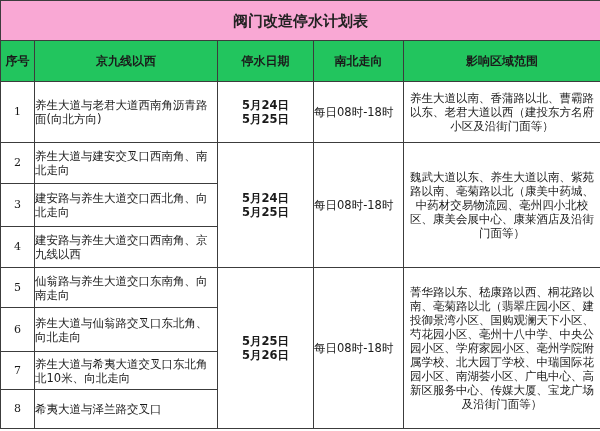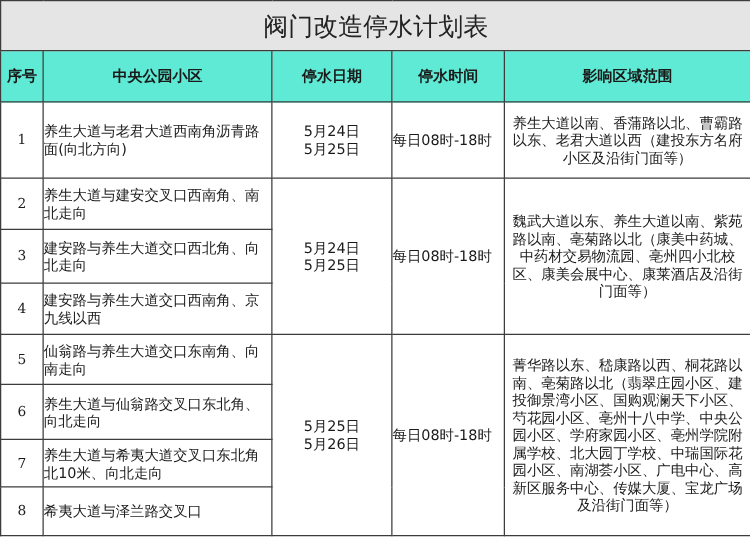--- a/index.html
+++ b/index.html
@@ -1,49 +1,49 @@
 <!DOCTYPE html>
 <html><head>
 <meta charset="utf-8">
 <style>
   html, body { margin: 0; padding: 0; background: #ffffff; }
   body { width: 600px; height: 431px; overflow: hidden; font-family: "DejaVu Sans", sans-serif; color: #1a1a1a; }
   .wrap { position: relative; width: 600px; height: 431px; }
   table { position: absolute; left: 0; top: 0; border-collapse: collapse; width: 600px; table-layout: fixed; }
   td, th { border: 1px solid #3c3c3c; padding: 0; font-size: 11.5px; line-height: 14px; }
-  .title-cell { background: #e5e5e5; height: 39px; text-align: center; font-size: 20px; font-weight: normal; color: #222; }
-  .hdr th { height: 40px; font-weight: bold; font-size: 12px; text-align: center; background: #5eead4; }
+  .title-cell { background: #f9a8d4; height: 39px; text-align: center; font-size: 15px; font-weight: bold; color: #222; }
+  .hdr th { height: 40px; font-weight: bold; font-size: 12px; text-align: center; background: #22c55e; }
   .num { text-align: center; font-family: "DejaVu Serif", serif; font-size: 11px; }
   .loc { text-align: left; padding-left: 0; padding-right: 4px; }
   .date { text-align: center; }
   .time { text-align: left; }
   .area { text-align: center; padding: 0 2px; line-height: 14px; }
-  .date span { display: block; }
+  .date span { display: block; font-weight: bold; }
 </style>
 </head>
 <body>
 
 <div class="wrap">
 <table>
   <colgroup>
     <col style="width:34px">
     <col style="width:183px">
     <col style="width:96px">
     <col style="width:90px">
     <col style="width:197px">
   </colgroup>
   <tbody>
         <tr>
     <td colspan="5" class="title-cell">阀门改造停水计划表</td>
   </tr>
   <tr class="hdr">
     <th>序号</th>
-    <th>中央公园小区</th>
+    <th>京九线以西</th>
     <th>停水日期</th>
-    <th>停水时间</th>
+    <th>南北走向</th>
     <th>影响区域范围</th>
   </tr>
 
   <tr style="height:61px">
     <td class="num">1</td>
     <td class="loc">养生大道与老君大道西南角沥青路面(向北方向)</td>
     <td class="date">
       <span>5月24日</span>
       <span>5月25日</span>
     </td>

